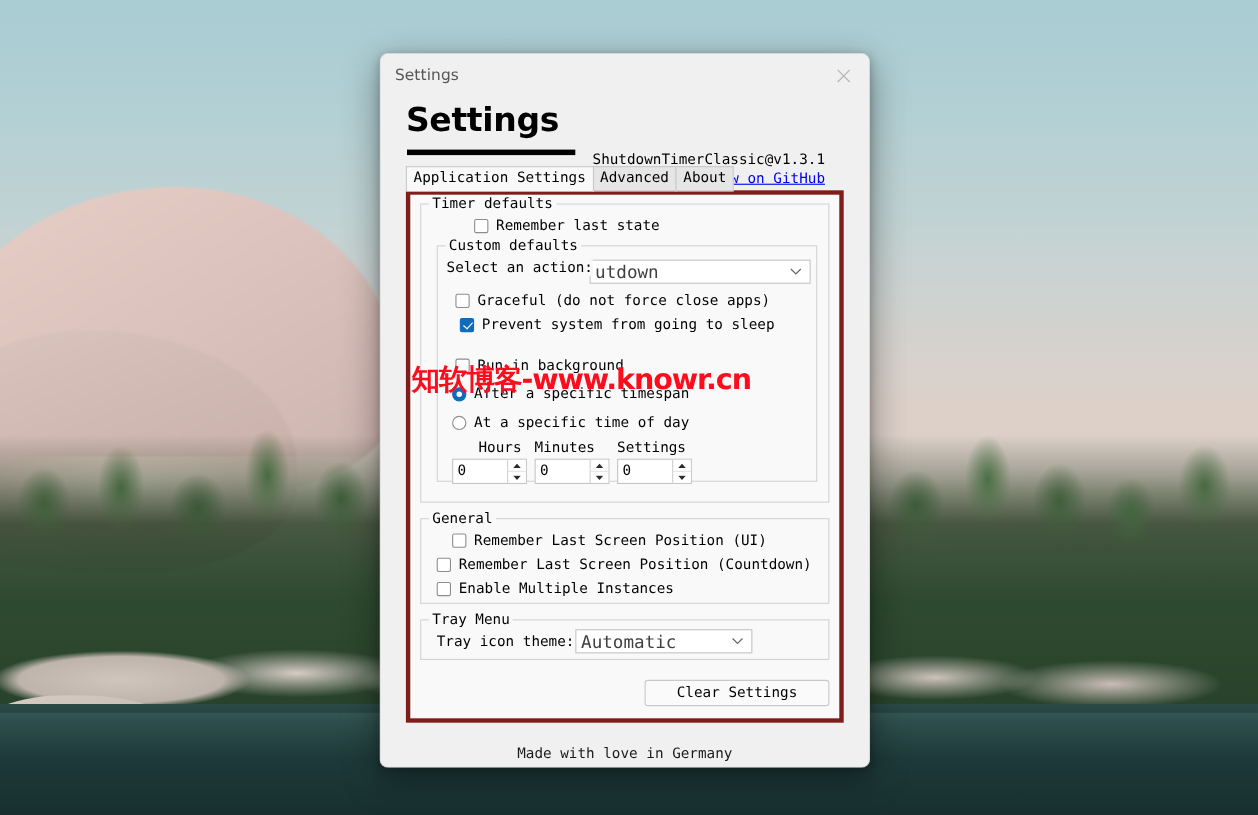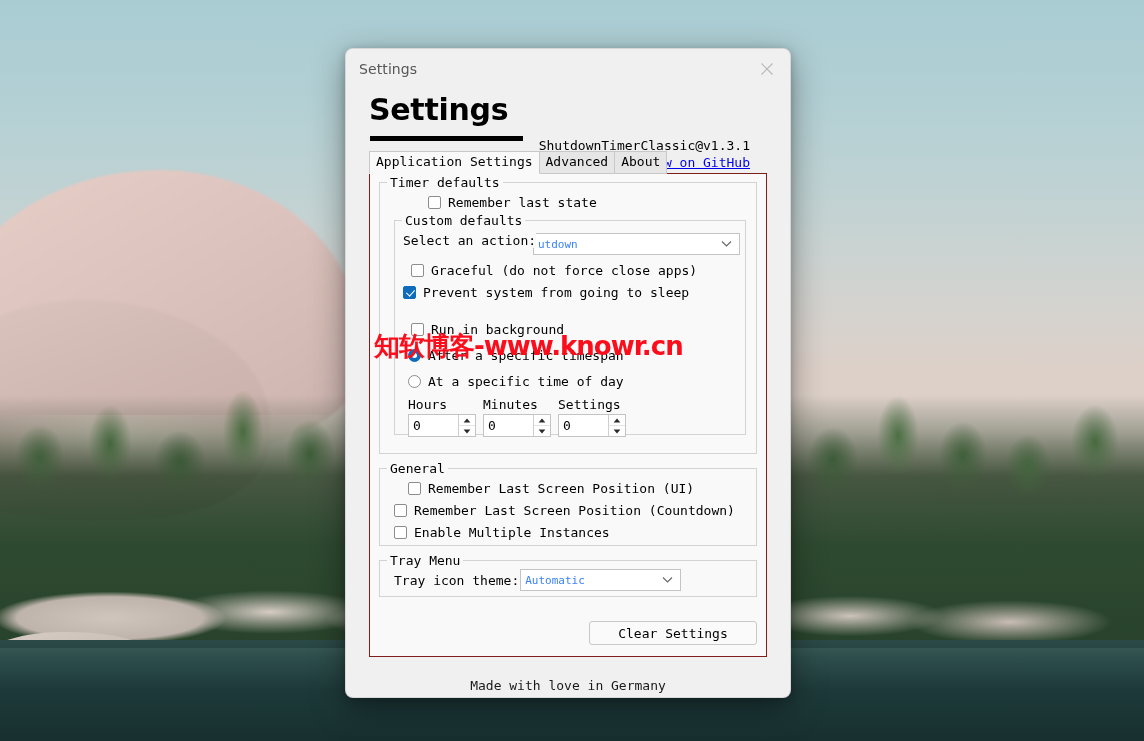--- a/index.html
+++ b/index.html
@@ -217,21 +217,21 @@
     white-space: nowrap;
   }
   .tab.active {
     background: #f9f9f9;
     border-bottom-color: #f9f9f9;
     position: relative;
     z-index: 2;
   }
 
   #tabpage {
-    border: 1px solid #7f1d1d;
+    border: 4px solid #7f1d1d;
     background: #f9f9f9;
     height: 484px;
     margin-top: -1px;
     padding: 8px 9px 0 9px;
     position: relative;
   }
 
   
   .group {
     border: 1px solid #d3d3d3;
@@ -317,22 +317,22 @@
     background: #fff;
     height: 22px;
     display: flex;
     align-items: center;
     position: relative;
     cursor: pointer;
     overflow: hidden;
   }
   .combo .val {
     font-family: "DejaVu Sans Mono", monospace;
-    font-size: 11px;
-    color: #3b82f6;
+    font-size: 16px;
+    color: #404040;
     padding-left: 4px;
     white-space: nowrap;
   }
   .combo .chev {
     position: absolute;
     right: 7px; top: 50%;
     transform: translateY(-50%);
   }
 
   
@@ -470,21 +470,21 @@
                   <path d="M1 1 L5.5 5.5 L10 1" stroke="#666" stroke-width="1.1" fill="none"></path>
                 </svg>
               </span>
             </div>
 
             <div class="row" style="margin-left:8px;margin-top:8px;">
               <span class="cb"></span>
               <span class="lbl">Graceful (do not force close apps)</span>
             </div>
 
-            <div class="row" style="margin-left:0;text-align:right;">
+            <div class="row" style="margin-left:12px;text-align:right;">
               <span class="cb checked"></span>
               <span class="lbl">Prevent system from going to sleep</span>
             </div>
 
             <div class="row" style="margin-left:8px;margin-top:16px;">
               <span class="cb"></span>
               <span class="lbl">Run in background</span>
             </div>
 
             <div class="row" style="margin-left:5px;margin-top:5px;">
@@ -492,21 +492,21 @@
               <span class="lbl">After a specific timespan</span>
             </div>
 
             <div class="row" style="margin-left:5px;margin-top:5px;text-align:center;">
               <span class="rb"></span>
               <span class="lbl">At a specific time of day</span>
             </div>
 
             <div style="display:flex;margin-left:5px;margin-top:5px;">
               <div style="width:75px;">
-                <div class="lbl" style="margin-bottom:2px;">Hours</div>
+                <div class="lbl" style="margin-bottom:2px;margin-left:24px;">Hours</div>
                 <div class="spin">
                   <div class="num">0</div>
                   <div class="btns">
                     <div>
                       <svg width="8" height="5" viewBox="0 0 8 5">
                           <path d="M4 0.6 L7.4 4.4 L0.6 4.4 Z" fill="#2b2b2b"></path>
                         </svg>
                     </div>
                     <div>
                       <svg width="8" height="5" viewBox="0 0 8 5">

